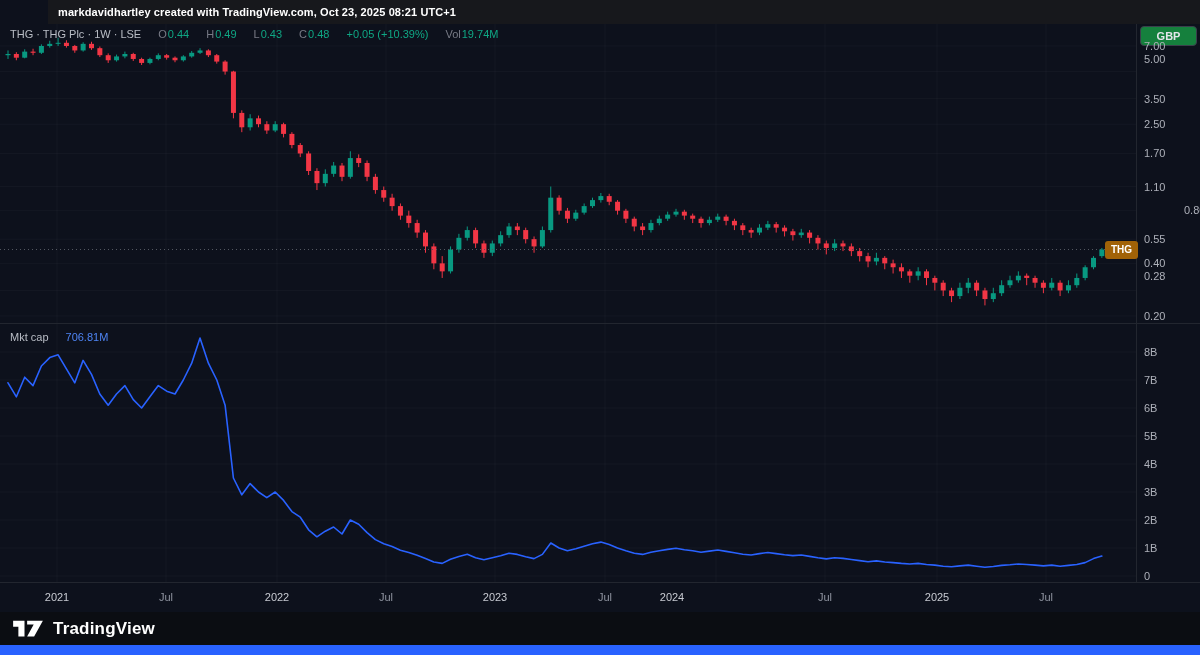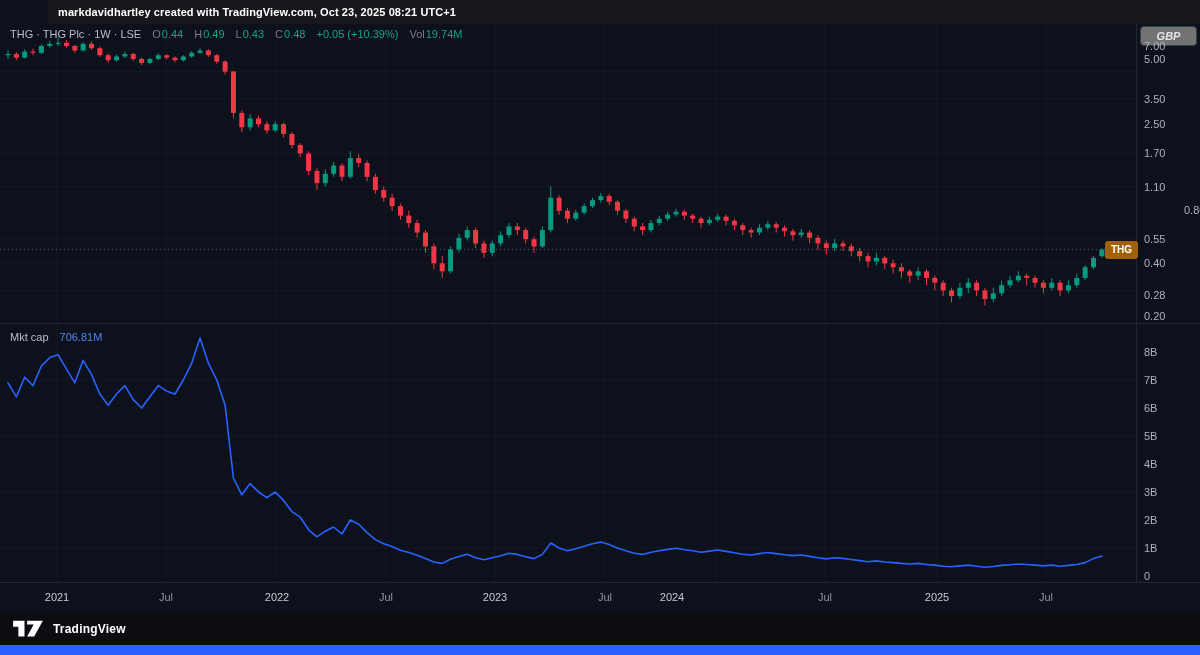--- a/index.html
+++ b/index.html
@@ -8,48 +8,48 @@
   .app { position:relative; width:1200px; height:655px; background:#0d111c; overflow:hidden; }
 
   .top-strip { position:absolute; left:0; top:0; width:1200px; height:24px; background:#17181c;
                display:flex; align-items:center; padding-left:10px;margin-left:48px; }
   .attribution { color:#ffffff; font-size:11px; font-weight:bold; letter-spacing:.1px; }
 
   svg.pane { position:absolute; left:0; display:block; }
   #svg1 { top:24px; }
   #svg2 { top:324px; }
 
-  .legend { position:absolute; font-size:11px; color:#b9bdc5; display:flex; gap:11px; align-items:flex-end; z-index:6; }
+  .legend { position:absolute; font-size:11px; color:#b9bdc5; display:flex; gap:17px; align-items:flex-end; z-index:6; }
   #legend1 { left:10px; top:28px; }
   #legend2 { left:10px; top:331px; }
   .pair { display:flex; gap:1px; }
   .dim { color:#787b86; }
   .up  { color:#0fa784; }
   .blueval { color:#4e84f3; }
 
   .pane-sep { position:absolute; left:0; top:323px; width:1200px; height:1px; background:#22262f; z-index:5; }
 
   .right-axis { position:absolute; left:1136px; top:24px; width:64px; height:558px;
                 border-left:1px solid #22262f; background:#0d111c; z-index:4; }
   .tick { position:absolute; left:7px; transform:translateY(-50%); font-size:11px; color:#aeb1ba; white-space:nowrap; }
-  .gbp { position:absolute; top:2px; left:3px; width:57px; height:20px; background:#737373;
+  .gbp { position:absolute; top:2px; left:3px; width:57px; height:20px; background:#15803d;
          border:1px solid #3a3f4b; border-radius:4px; color:#e3e5ea; font-size:11px; font-weight:700;
-         display:flex; align-items:center; justify-content:center; cursor:pointer;font-style:italic; }
+         display:flex; align-items:center; justify-content:center; cursor:pointer; }
 
   .thg-badge { position:absolute; left:1105px; z-index:7; background:#a16207; color:#fff;
                font-size:10px; font-weight:700; line-height:1; padding:4px 6px; border-radius:3px; }
 
   .time-axis { position:absolute; left:0; top:582px; width:1200px; height:30px;
                border-top:1px solid #22262f; background:#0d111c; z-index:4; }
   .time-tick { position:absolute; top:8px; transform:translateX(-50%); font-size:11px; color:#8f94a0; }
   .time-tick.major { color:#c7cad1; }
 
   .footer { position:absolute; left:0; top:612px; width:1200px; height:33px; background:#0b0d12;
             display:flex; align-items:center; padding-left:12px; gap:9px; }
-  .brand { color:#ffffff; font-size:12px; font-weight:700; letter-spacing:.2px; }
+  .brand { color:#ffffff; font-size:17px; font-weight:700; letter-spacing:.2px; }
 
   .blue-strip { position:absolute; left:0; top:645px; width:1200px; height:10px; background:#2962ff; }
 </style>
 </head>
 <body>
 
 <div class="app">
 
   <div class="top-strip">
     <span class="attribution">markdavidhartley created with TradingView.com, Oct 23, 2025 08:21 UTC+1</span>
@@ -402,21 +402,21 @@
     <button class="gbp">GBP</button>
   <div class="tick" style="top: 21.9838px;">7.00</div>
       <div class="tick" style="top: 35px;">5.00</div>
       <div class="tick" style="top: 74.6256px;">3.50</div>
       <div class="tick" style="top: 100.179px;">2.50</div>
       <div class="tick" style="top: 129.469px;">1.70</div>
       <div class="tick" style="top: 162.529px;">1.10</div>
       <div class="tick" style="top: 186px; padding-left: 40px;">0.80</div>
       <div class="tick" style="top: 215.171px;">0.55</div>
       <div class="tick" style="top: 239.357px;">0.40</div>
-      <div class="tick" style="top: 271px; text-align: right;">0.28</div>
+      <div class="tick" style="top: 252px; text-align: right;">0.28</div>
       <div class="tick" style="top: 291.998px;">0.20</div>
       <div class="tick" style="top: 328px;">8B</div>
       <div class="tick" style="top: 356px;">7B</div>
       <div class="tick" style="top: 384px;">6B</div>
       <div class="tick" style="top: 412px;">5B</div>
       <div class="tick" style="top: 440px;">4B</div>
       <div class="tick" style="top: 468px;">3B</div>
       <div class="tick" style="top: 496px;">2B</div>
       <div class="tick" style="top: 524px;">1B</div>
       <div class="tick" style="top: 552px;">0</div>

